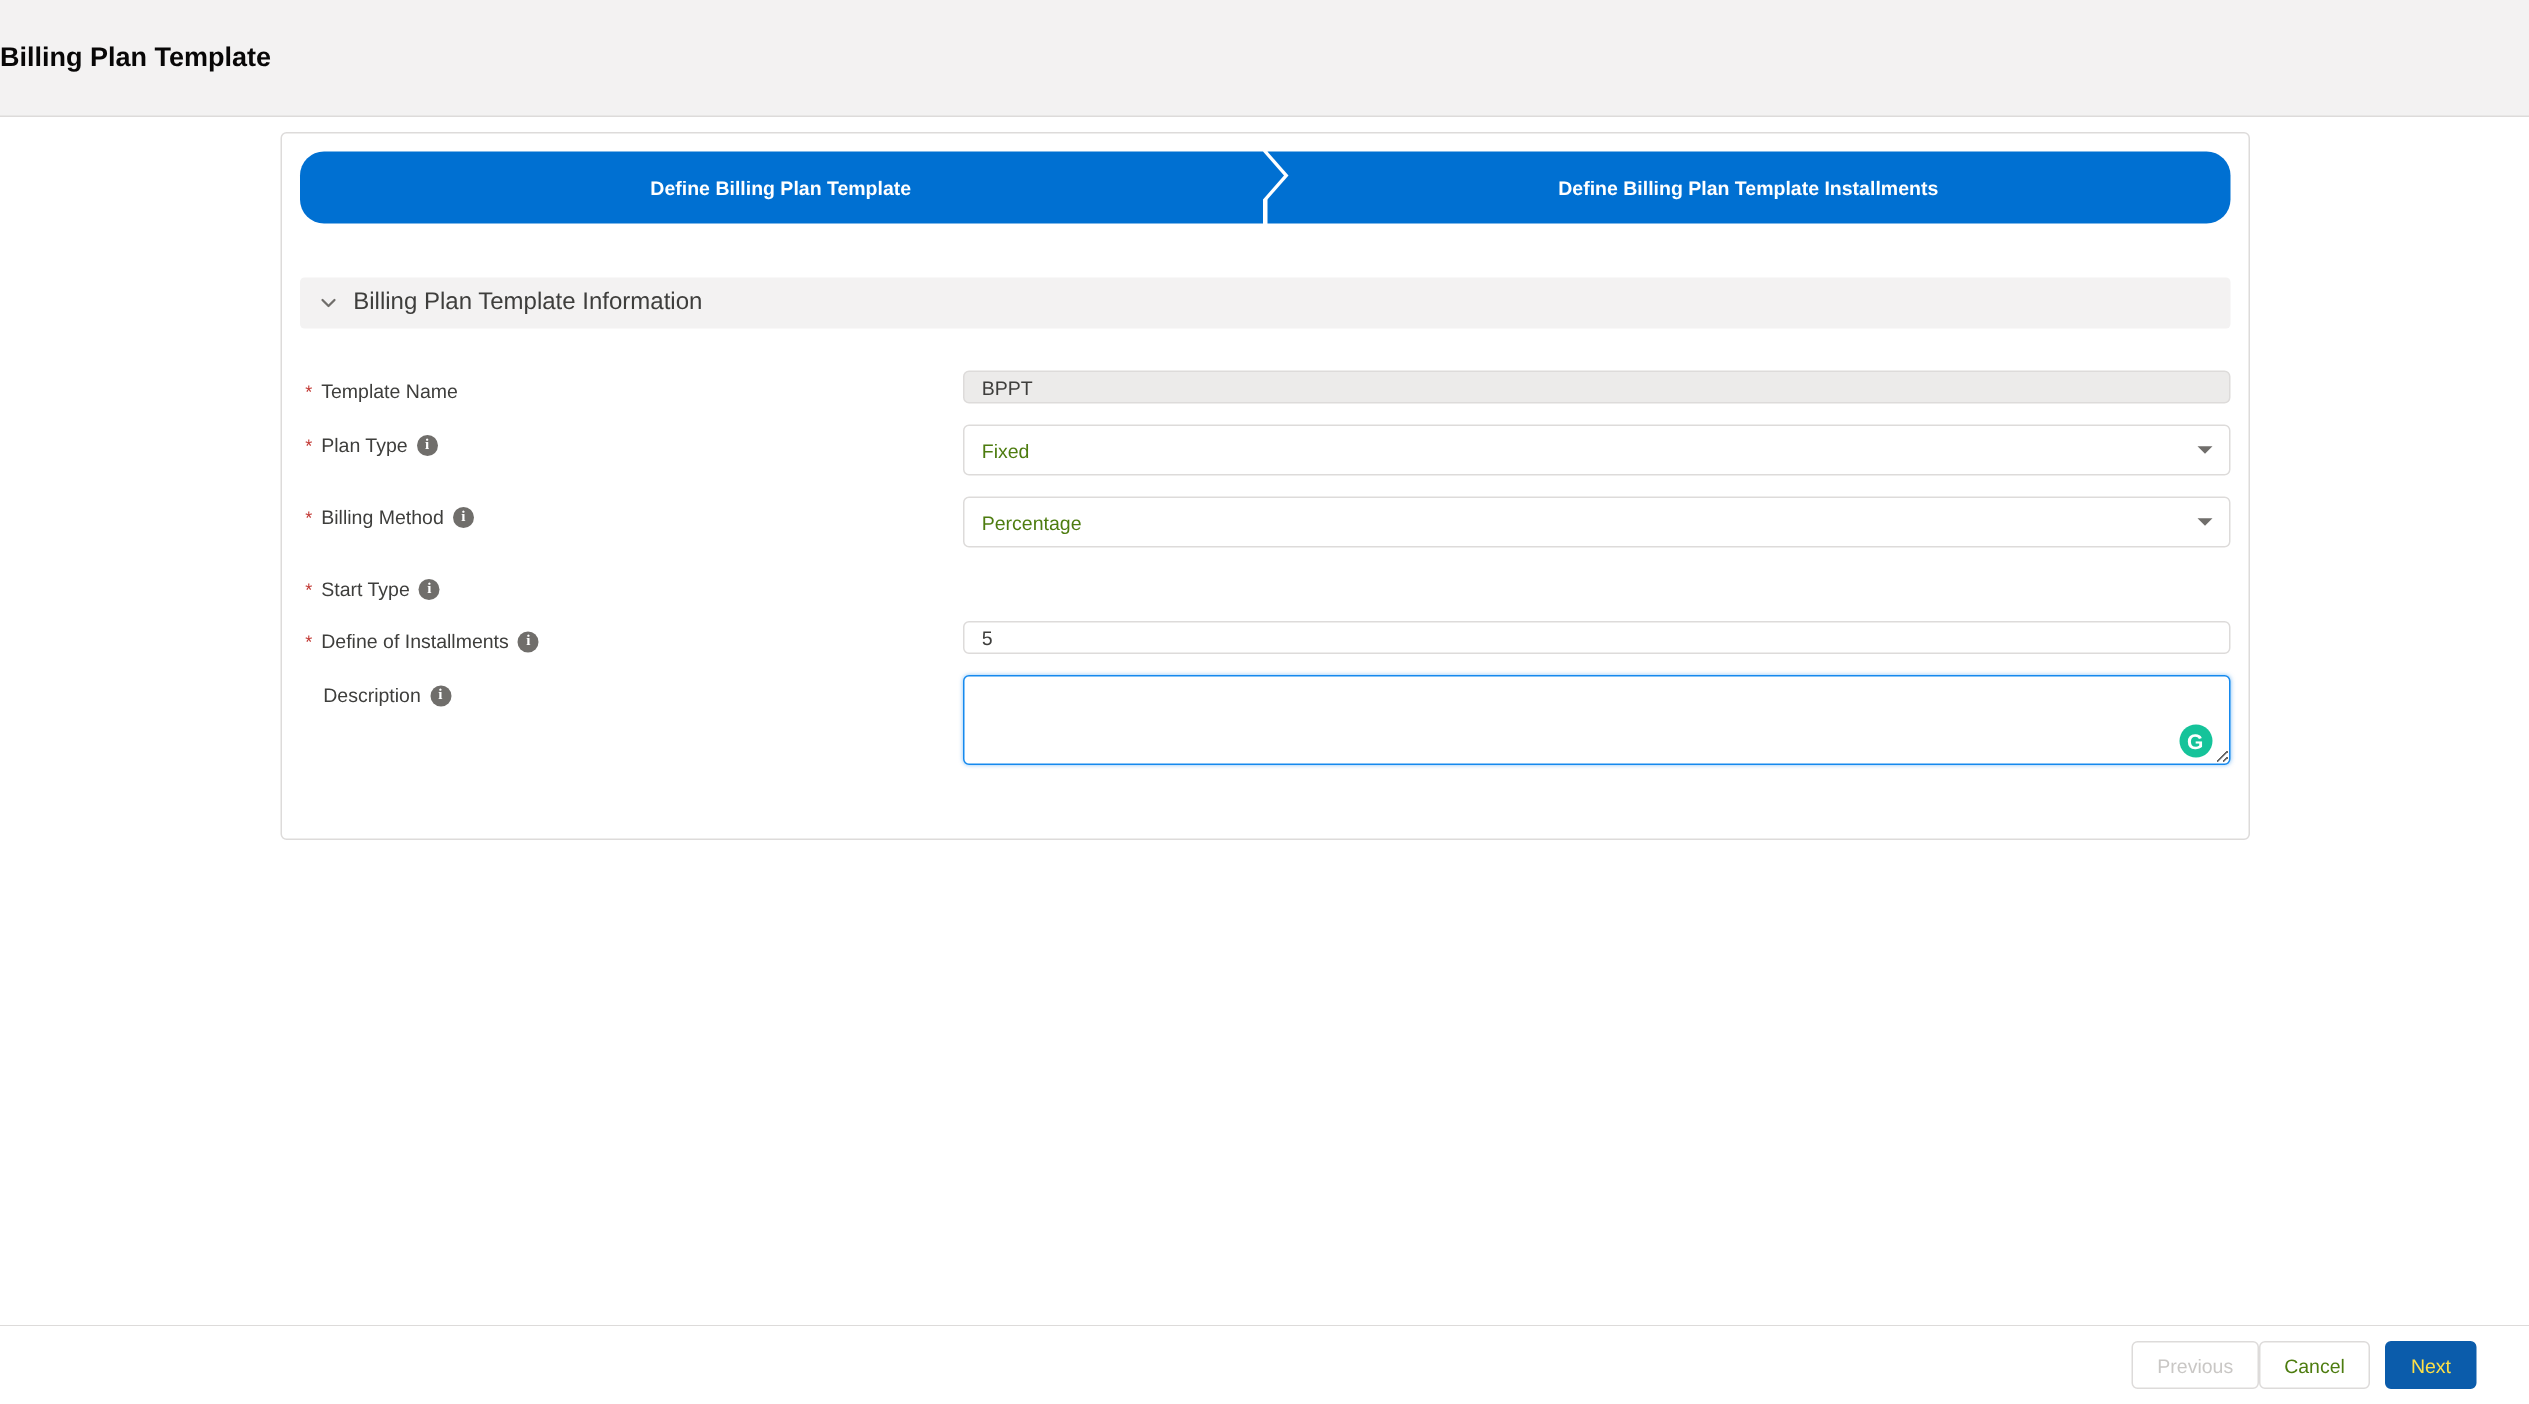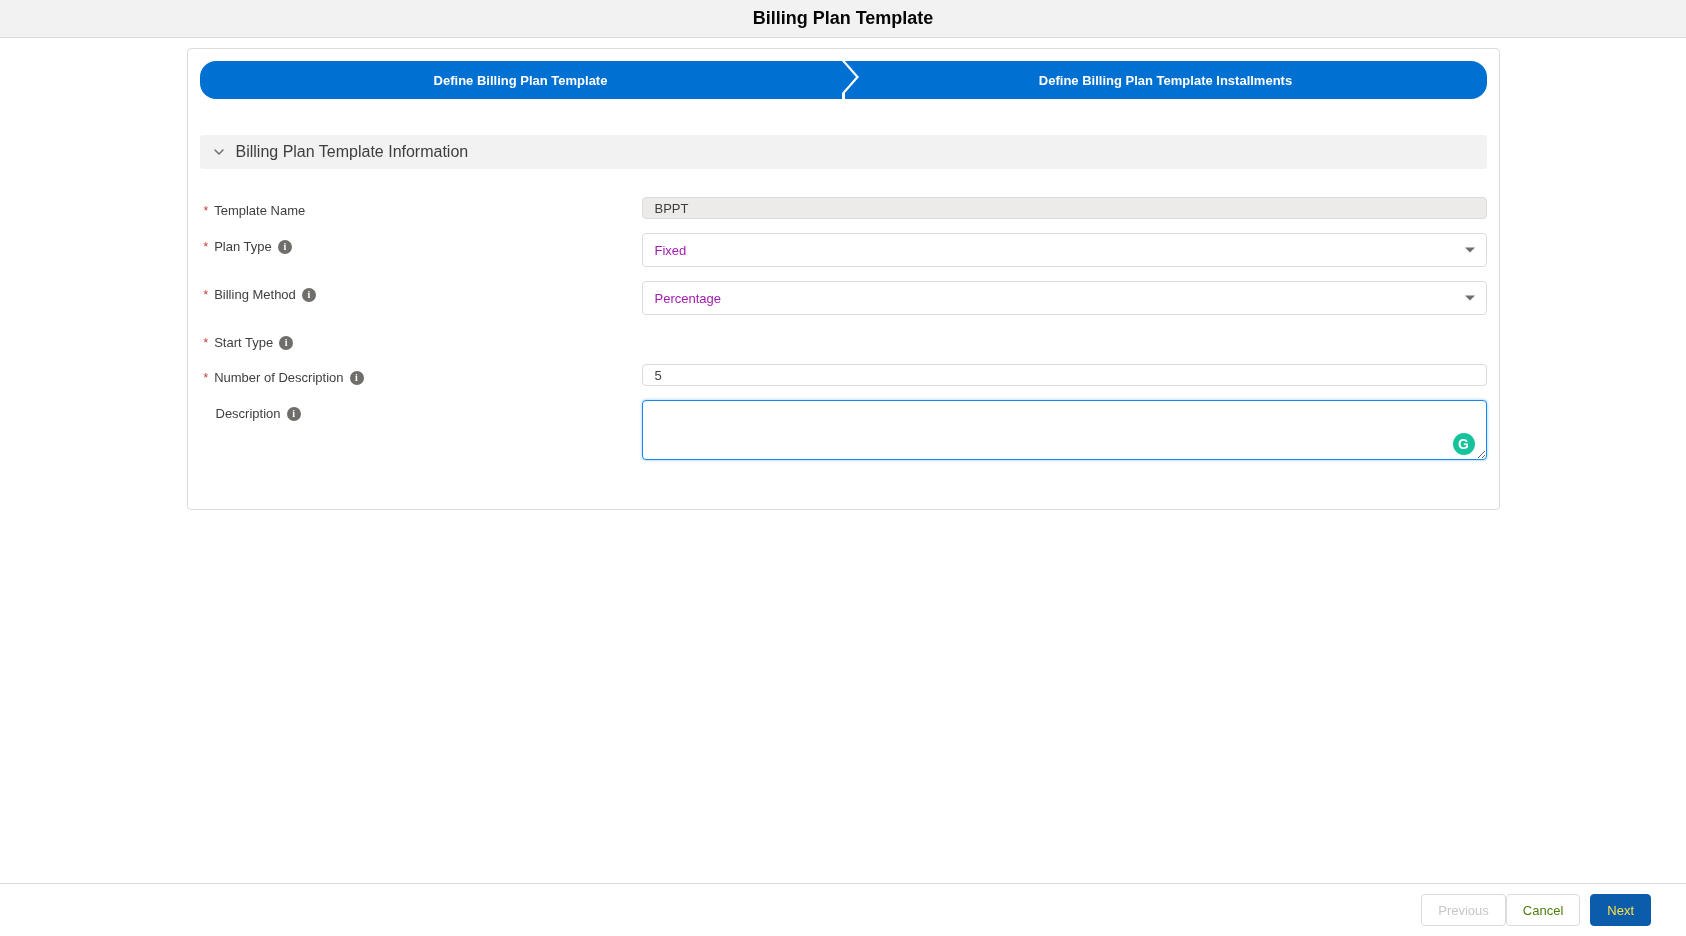--- a/index.html
+++ b/index.html
@@ -9,43 +9,43 @@
     }
     body {
       font-family: -apple-system, BlinkMacSystemFont, 'Segoe UI', Arial, sans-serif;
       background: #ffffff;
       color: #3e3e3c;
       font-size: 13px;
     }
     .header-bar {
       background: #f3f2f2;
       border-bottom: 1px solid #dddbda;
-      padding: 8px 0;
-      text-align: center;
+      padding: 28px 0;
+      text-align: left;
     }
     .header-title {
       font-size: 18px;
       font-weight: 700;
       color: #080707;
     }
     .content-container {
       max-width: 1383px;
       margin: 10px auto 0;
       padding: 0 35px;
     }
     .card {
       border: 1px solid #dddbda;
       border-radius: 4px;
       background: #ffffff;
       padding: 12px 12px 32px 12px;
     }
     .progress-wrapper {
       display: flex;
       width: 100%;
-      height: 38px;
+      height: 48px;
       margin-bottom: 10px;
       text-align: right;
     }
     .progress-step {
       flex: 1;
       position: relative;
       display: flex;
       align-items: center;
       justify-content: center;
       font-size: 13px;
@@ -165,21 +165,21 @@
       position: relative;
       width: 100%;
     }
     .select-input {
       width: 100%;
       height: 34px;
       border: 1px solid #dddbda;
       border-radius: 4px;
       padding: 0 36px 0 12px;
       font-size: 13px;
-      color: #a21caf;
+      color: #4d7c0f;
       background: #ffffff;
       appearance: none;
       -webkit-appearance: none;
       font-family: inherit;
       cursor: pointer;
       display: flex;
       align-items: center;
     }
     .select-caret {
       position: absolute;
@@ -346,21 +346,21 @@
         <div class="form-label-cell">
           <span class="required-asterisk">*</span>
           <span class="field-label">Start Type</span>
           <span class="info-icon">i</span>
         </div>
       </div>
 
       <div class="form-row">
         <div class="form-label-cell">
           <span class="required-asterisk">*</span>
-          <span class="field-label">Number of Description</span>
+          <span class="field-label">Define of Installments</span>
           <span class="info-icon">i</span>
         </div>
         <div class="form-input-cell">
           <input type="text" class="text-input" value="5" style="">
         </div>
       </div>
 
       <div class="form-row">
         <div class="form-label-cell">
           <span style="width:6px"></span>

